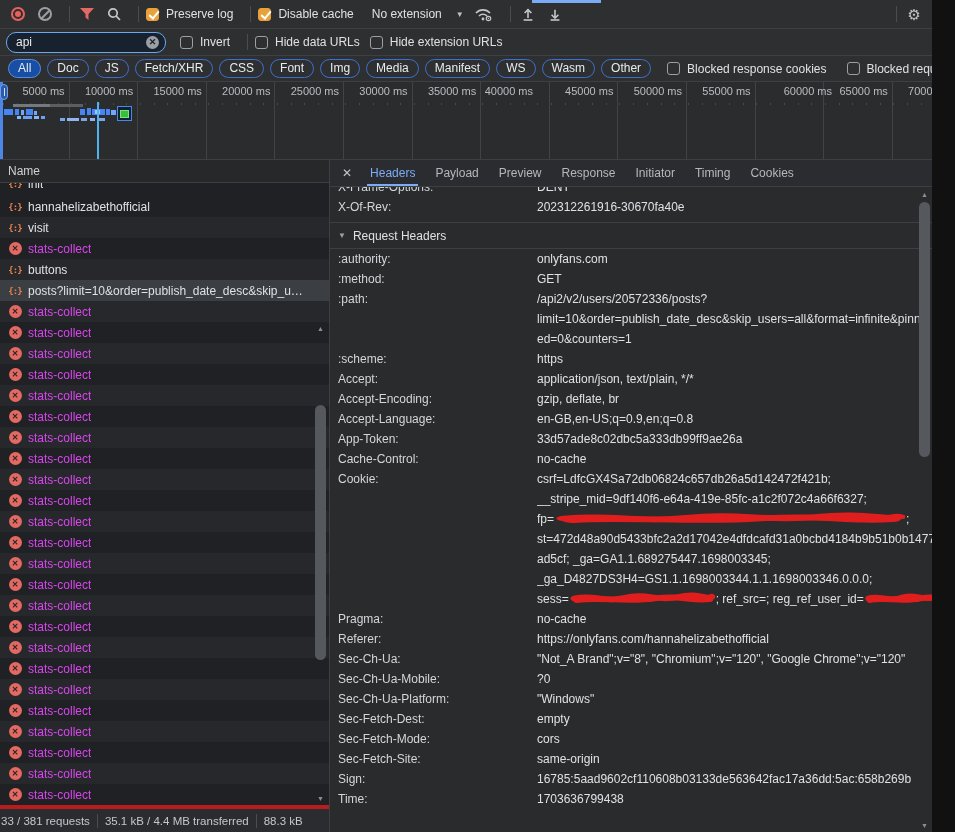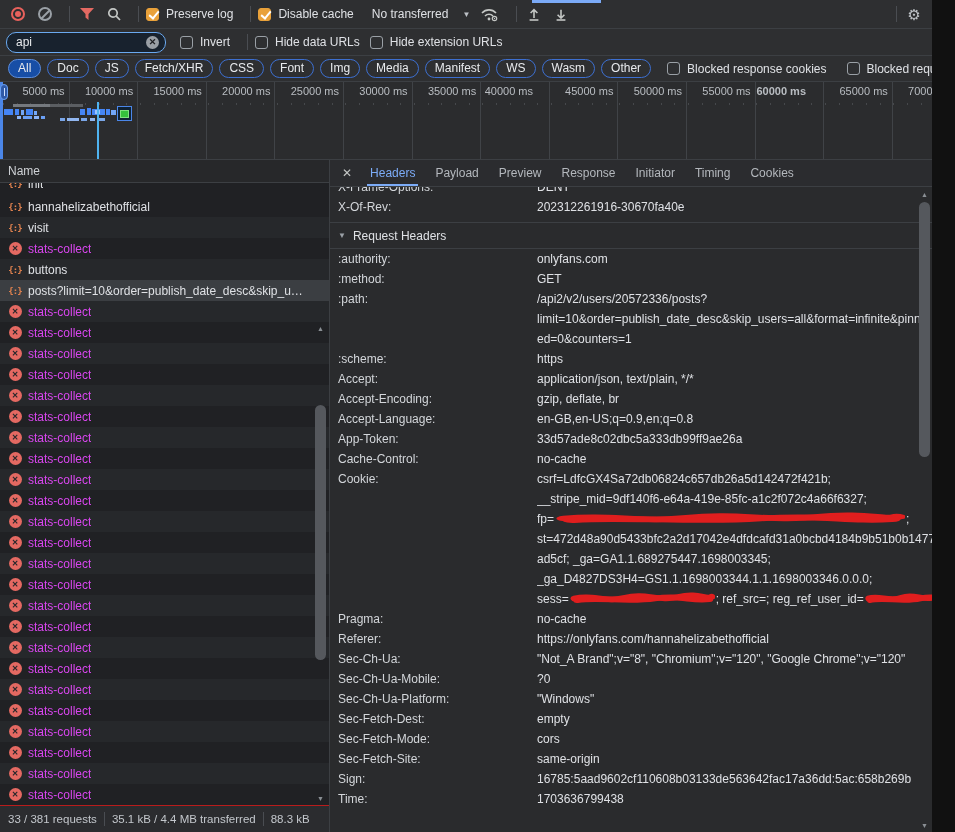--- a/index.html
+++ b/index.html
@@ -80,21 +80,21 @@
   .eic{ width:13px; height:13px; border-radius:50%; background:#e46962; color:#26282b;
     font-size:8px; font-weight:bold; line-height:13px; text-align:center; }
   .rname{ white-space:nowrap; overflow:hidden; text-overflow:ellipsis; max-width:280px; }
   .rrow.err .rname{ color:#d946ef; }
   
   .vscroll{ position:absolute; width:13px; }
   .sthumb{ position:absolute; left:1px; right:1px; background:#55585d; border-radius:6px; }
   .sarrow{ position:absolute; left:0; right:0; text-align:center; font-size:7px; color:#8a8f94; }
   
   .statusbar{ position:absolute; left:0; right:0; bottom:0; height:27px; background:#2b2c2f;
-    border-top:1px solid #b91c1c; display:flex; align-items:center; padding-left:8px;
+    border-top:4px solid #b91c1c; display:flex; align-items:center; padding-left:1px;
     color:#c3c7cc; font-size:11.5px; white-space:nowrap; }
   .ssep{ width:1px; height:14px; background:#4a4d52; margin:0 7px; flex:none; }
   
   .right{ position:relative; flex:1; background:#2a2b2d; overflow:hidden; }
   .tabbar{ height:27px; background:#2b2c2f; border-bottom:1px solid #3c3f43;
     display:flex; align-items:center; }
   .closex{ margin:0 8px 0 12px; color:#c4c7c5; font-size:12px; }
   .tab{ padding:0 10px; line-height:26px; color:#b4b8bd; position:relative; white-space:nowrap; }
   .tab.active{ color:#7cacf8; }
   .tab.active::after{ content:""; position:absolute; left:7px; right:7px; bottom:0; height:2px; background:#7cacf8; }
@@ -141,21 +141,21 @@
     <span class="cbwrap">
       <span class="cb checked"></span>
       <span>Preserve log</span>
     </span>
     <span class="vsep"></span>
     <span class="cbwrap">
       <span class="cb checked"></span>
       <span>Disable cache</span>
     </span>
     <span class="throttle">
-      <span>No transferred</span>
+      <span>No extension</span>
       <span class="dropArrow">▼</span>
     </span>
     <span class="tbicon" style="width:24px;">
       <svg class="lineicon" width="20" height="15" viewBox="0 0 20 15">
         <path d="M2 6 A 9.5 9.5 0 0 1 16 6" fill="none" stroke="#c4c7c5" stroke-width="1.6"></path>
         <path d="M5 9 A 5.5 5.5 0 0 1 13 9" fill="none" stroke="#c4c7c5" stroke-width="1.6"></path>
         <circle cx="9" cy="12" r="1.4" fill="#c4c7c5"></circle>
         <circle cx="14.5" cy="11.5" r="2.2" fill="none" stroke="#c4c7c5" stroke-width="1.2"></circle>
         <circle cx="14.5" cy="11.5" r="0.7" fill="#c4c7c5"></circle>
       </svg>
@@ -246,21 +246,21 @@
         <div class="ticklabel" style="left: 408.2px;">35000 ms</div>
         <div class="gridline" style="left: 548.8px;"></div>
         <div class="ticklabel" style="left: 465px;">40000 ms</div>
         <div class="gridline" style="left: 617.4px;"></div>
         <div class="ticklabel" style="left: 545.4px;">45000 ms</div>
         <div class="gridline" style="left: 686px;"></div>
         <div class="ticklabel" style="left: 614px;">50000 ms</div>
         <div class="gridline" style="left: 754.6px;"></div>
         <div class="ticklabel" style="left: 682.6px;">55000 ms</div>
         <div class="gridline" style="left: 823.2px;"></div>
-        <div class="ticklabel" style="left: 738px; font-weight: bold;">60000 ms</div>
+        <div class="ticklabel" style="left: 764px;">60000 ms</div>
         <div class="gridline" style="left: 891.8px;"></div>
         <div class="ticklabel" style="left: 819.8px;">65000 ms</div>
         <div class="ticklabel" style="left: 888.4px;">70000 ms</div>
       </div>
     <div id="ov-bars">
         <div class="obar" style="left: 13px; top: 22px; width: 70px; height: 3px; background: rgb(117, 121, 126);"></div>
         <div class="obar" style="left: 50px; top: 22px; width: 33px; height: 3px; background: rgb(91, 94, 98);"></div>
         <div class="obar" style="left: 4px; top: 27px; width: 9px; height: 6px; background: rgb(69, 133, 245);"></div>
         <div class="obar" style="left: 15px; top: 27px; width: 4px; height: 6px; background: rgb(69, 133, 245);"></div>
         <div class="obar" style="left: 21px; top: 28px; width: 3px; height: 5px; background: rgb(115, 167, 247);"></div>

